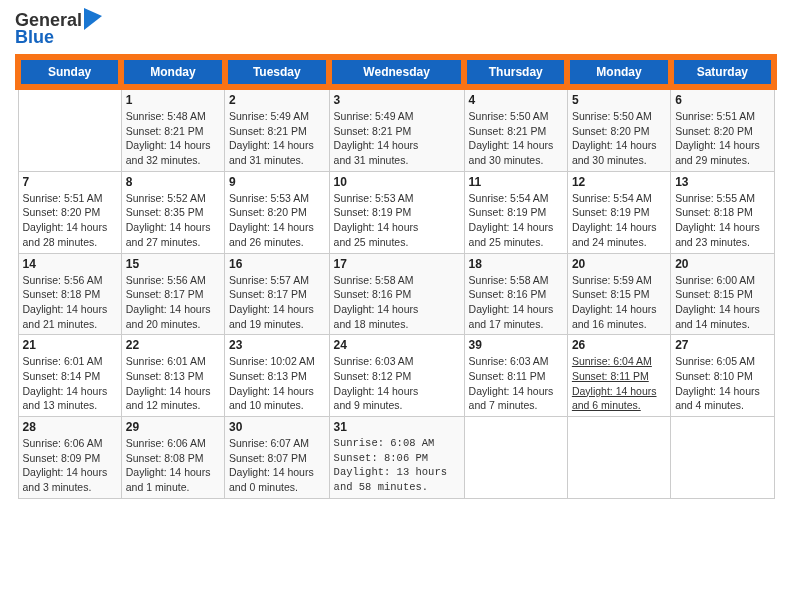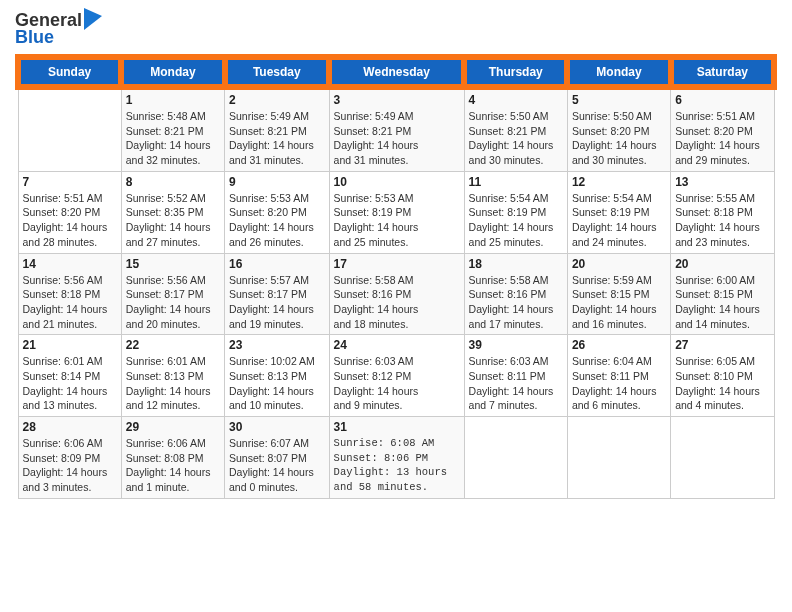--- a/index.html
+++ b/index.html
@@ -297,21 +297,21 @@
           </td>
           <td>
             <div class="day-number">39</div>
             <div class="day-info" style="white-space: pre-line;">Sunrise: 6:03 AM
 Sunset: 8:11 PM
 Daylight: 14 hours
 and 7 minutes.</div>
           </td>
           <td>
             <div class="day-number">26</div>
-            <div class="day-info" style="white-space: pre-line;">Sunrise: 6:04 AM
+            <div class="day-info" style="white-space: pre-line; text-decoration: underline;">Sunrise: 6:04 AM
 Sunset: 8:11 PM
 Daylight: 14 hours
 and 6 minutes.</div>
           </td>
           <td>
             <div class="day-number">27</div>
             <div class="day-info" style="white-space: pre-line;">Sunrise: 6:05 AM
 Sunset: 8:10 PM
 Daylight: 14 hours
 and 4 minutes.</div>

